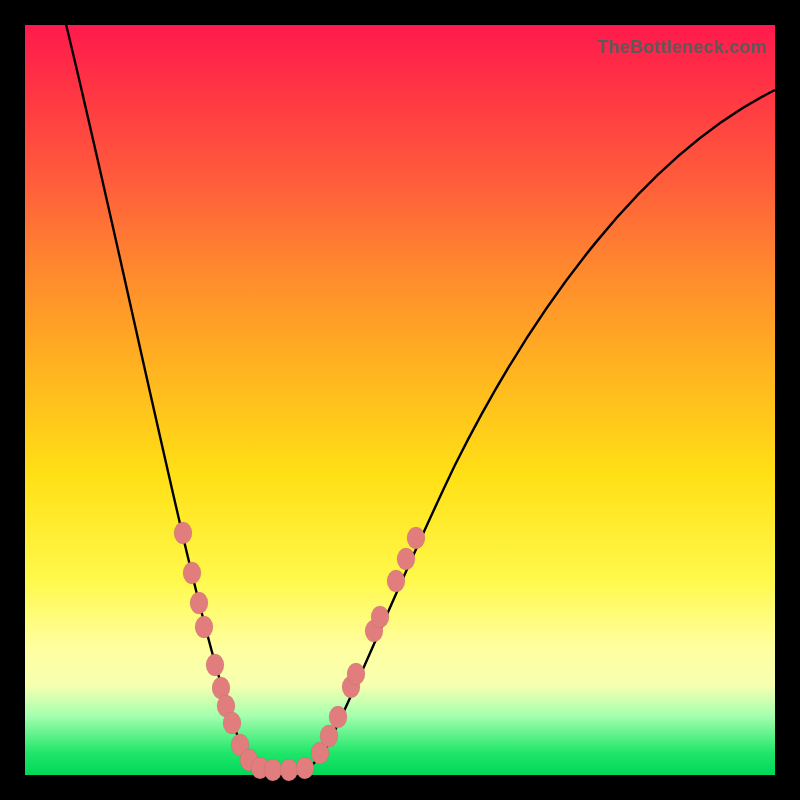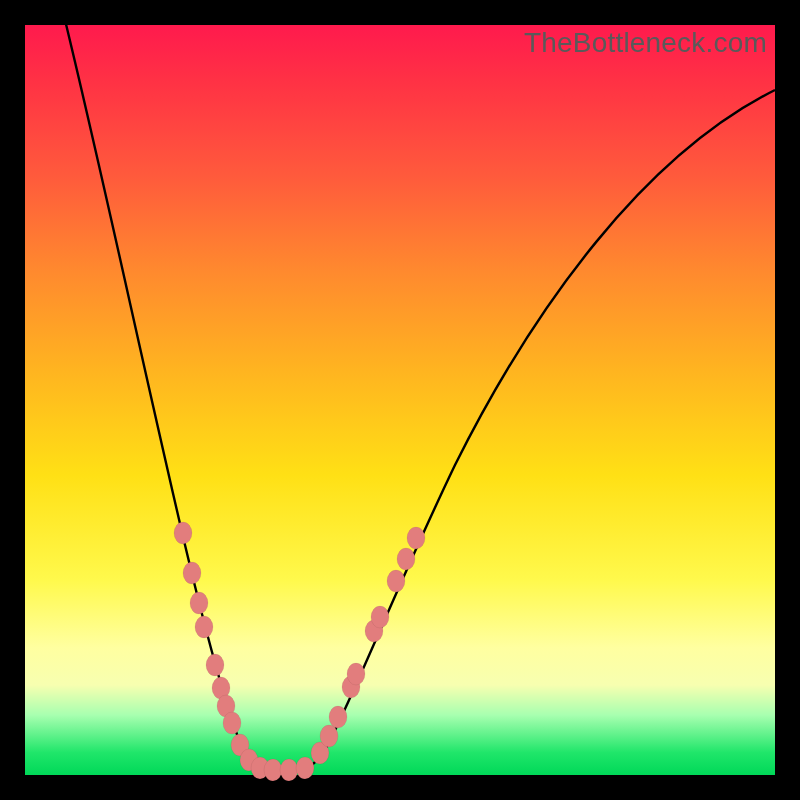--- a/index.html
+++ b/index.html
@@ -27,25 +27,25 @@
       #fff94c 74%,
       #ffffa0 83%,
       #f7ffb0 88%,
       #a8ffb0 92%,
       #20e66a 97%,
       #00d858 100%
     );
   }
   .watermark {
     position: absolute;
-    top: 2px;
+    top: 12px;
     right: 8px;
     color: #5a5a5a;
-    font-size: 28px;
-    font-weight: 400;
+    font-size: 18px;
+    font-weight: 700;
     letter-spacing: 0.2px;
     z-index: 5;
   }
   svg.curves {
     position: absolute;
     left: 0;
     top: 0;
     width: 750px;
     height: 750px;
     overflow: visible;

